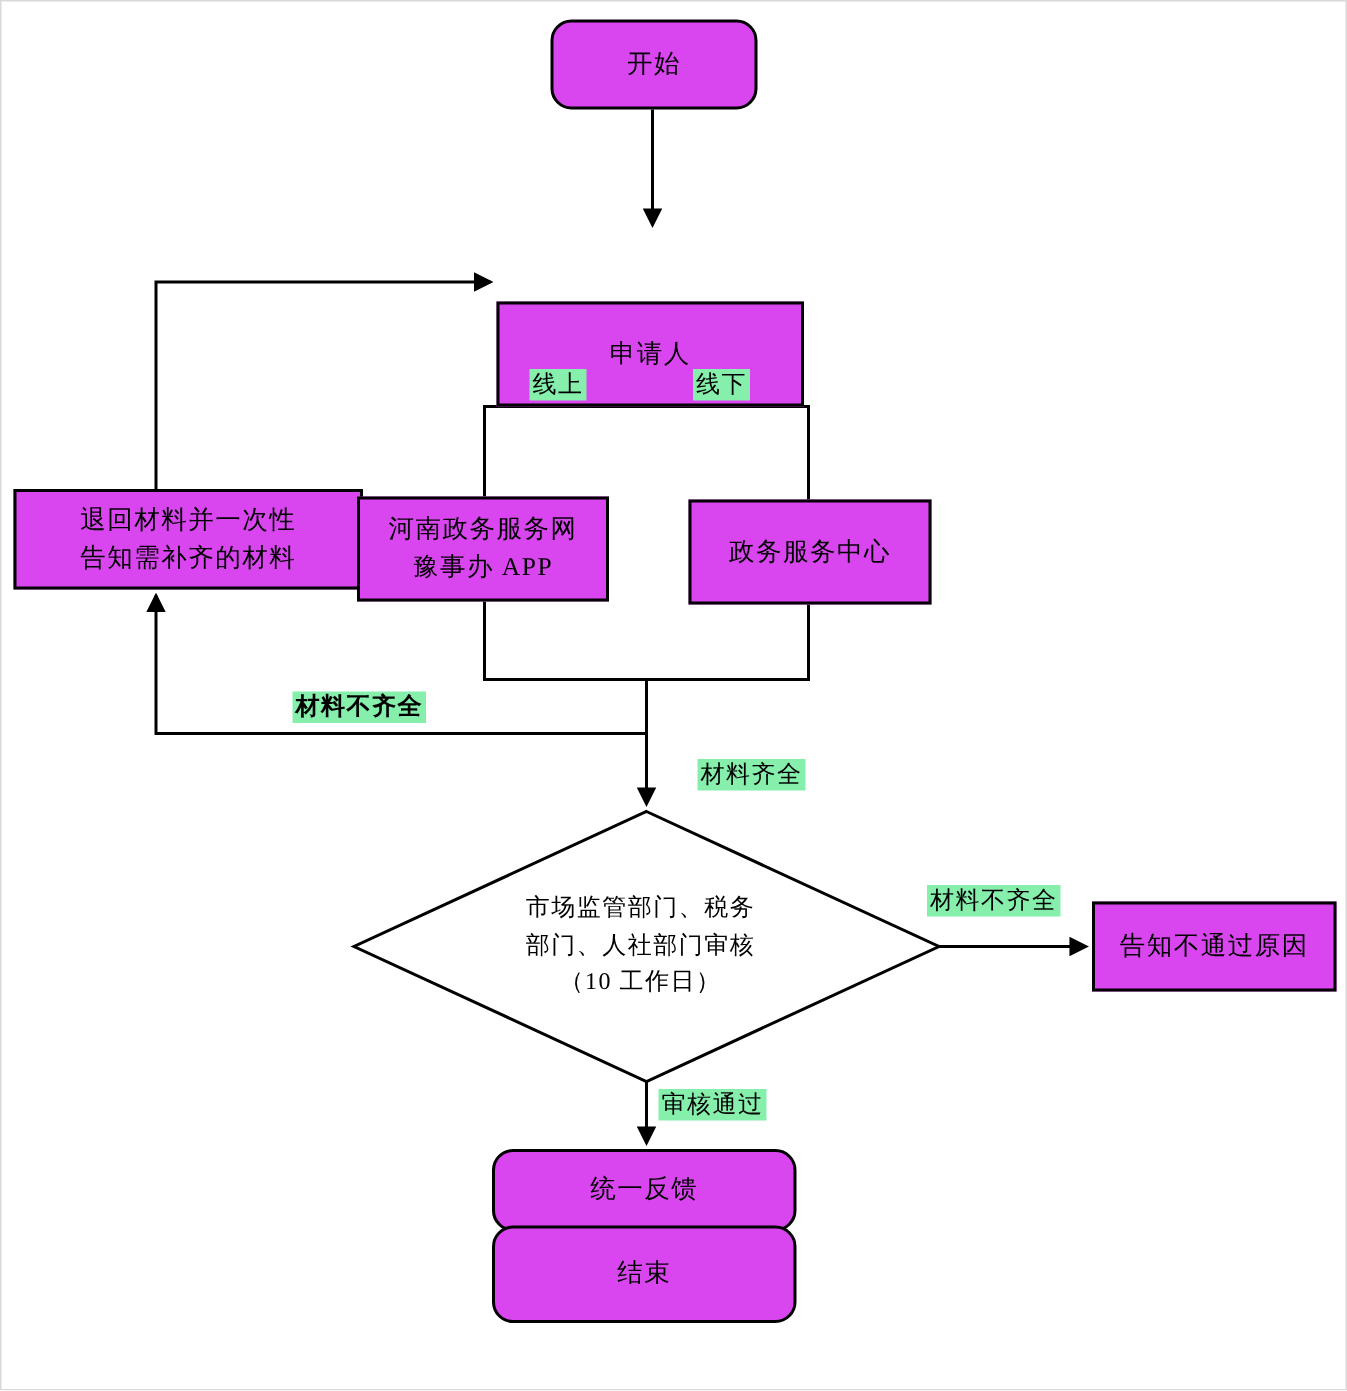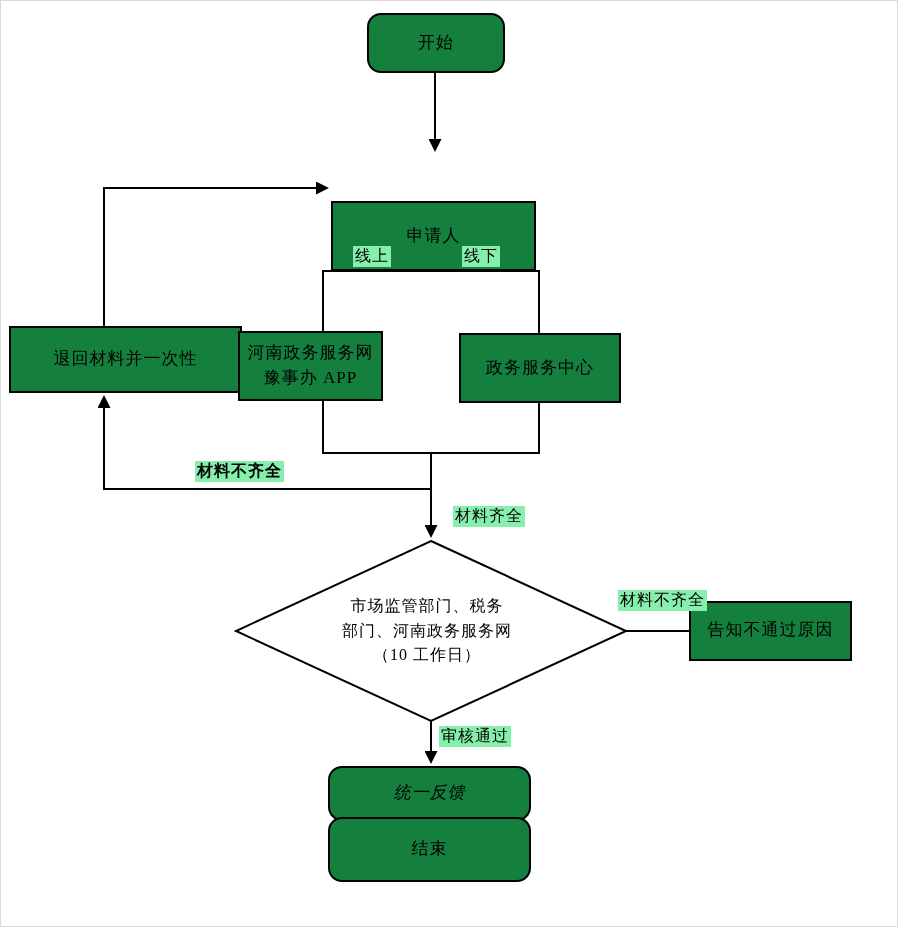--- a/index.html
+++ b/index.html
@@ -21,40 +21,40 @@
   svg.connectors {
     position: absolute;
     left: 0; top: 0;
     width: 898px; height: 927px;
     z-index: 0;
   }
   .node {
     position: absolute;
     box-sizing: border-box;
     border: 2px solid #000000;
-    background: #15803d;
+    background: #d946ef;
     display: flex;
     flex-direction: column;
     align-items: center;
     justify-content: center;
     text-align: left;
     font-size: 17px;
     line-height: 1.45;
     z-index: 2;
     letter-spacing: 1px;
   }
   .rounded { border-radius: 14px; }
 
   .node-start    { left: 366px; top: 12px;  width: 138px; height: 60px; }
   .node-applicant{ left: 330px; top: 152px; width: 205px; height: 70px; margin-top: 48px; }
   .node-return   { left: 8px;   top: 325px; width: 233px; height: 67px; }
-  .node-online   { left: 237px; top: 330px; width: 145px; height: 70px; }
+  .node-online   { left: 237px; top: 330px; width: 168px; height: 70px; }
   .node-offline  { left: 458px; top: 332px; width: 162px; height: 70px; }
-  .node-notify   { left: 688px; top: 600px; width: 163px; height: 60px; font-family: Liberation Mono, monospace; }
-  .node-feedback { left: 327px; top: 765px; width: 203px; height: 55px; font-style: italic; }
+  .node-notify   { left: 727px; top: 600px; width: 163px; height: 60px; }
+  .node-feedback { left: 327px; top: 765px; width: 203px; height: 55px; }
   .node-end      { left: 327px; top: 816px; width: 203px; height: 65px; }
 
   .diamond-text {
     position: absolute;
     left: 276px; top: 583px;
     width: 300px; height: 94px;
     display: flex;
     flex-direction: column;
     align-items: center;
     justify-content: center;
@@ -70,21 +70,21 @@
     font-size: 16px;
     white-space: nowrap;
     z-index: 2;
     background: #86efac;
     padding: 0 2px;
     letter-spacing: 1px;
   }
   .lbl-online     { left: 352px; top: 245px; }
   .lbl-offline    { left: 461px; top: 245px; }
   .lbl-incomplete { left: 194px; top: 460px; font-weight: bold; }
-  .lbl-complete   { left: 452px; top: 505px; }
+  .lbl-complete   { left: 464px; top: 505px; }
   .lbl-fail       { left: 617px; top: 589px; }
   .lbl-pass       { left: 438px; top: 725px; }
 </style>
 </head>
 <body>
 
 <div class="canvas">
 
   <svg class="connectors" viewBox="0 0 898 927" xmlns="http://www.w3.org/2000/svg">
     <defs>
@@ -115,34 +115,35 @@
   <div class="node rounded node-start">
     <span>开始</span>
   </div>
 
   <div class="node node-applicant">
     <span>申请人</span>
   </div>
 
   <div class="node node-return">
     <span>退回材料并一次性</span>
+    <span>告知需补齐的材料</span>
   </div>
 
   <div class="node node-online">
     <span>河南政务服务网</span>
     <span>豫事办 APP</span>
   </div>
 
   <div class="node node-offline">
     <span>政务服务中心</span>
   </div>
 
   <div class="diamond-text">
     <span>市场监管部门、税务</span>
-    <span>部门、河南政务服务网</span>
+    <span>部门、人社部门审核</span>
     <span>（10 工作日）</span>
   </div>
 
   <div class="node node-notify">
     <span>告知不通过原因</span>
   </div>
 
   <div class="node rounded node-feedback">
     <span>统一反馈</span>
   </div>

